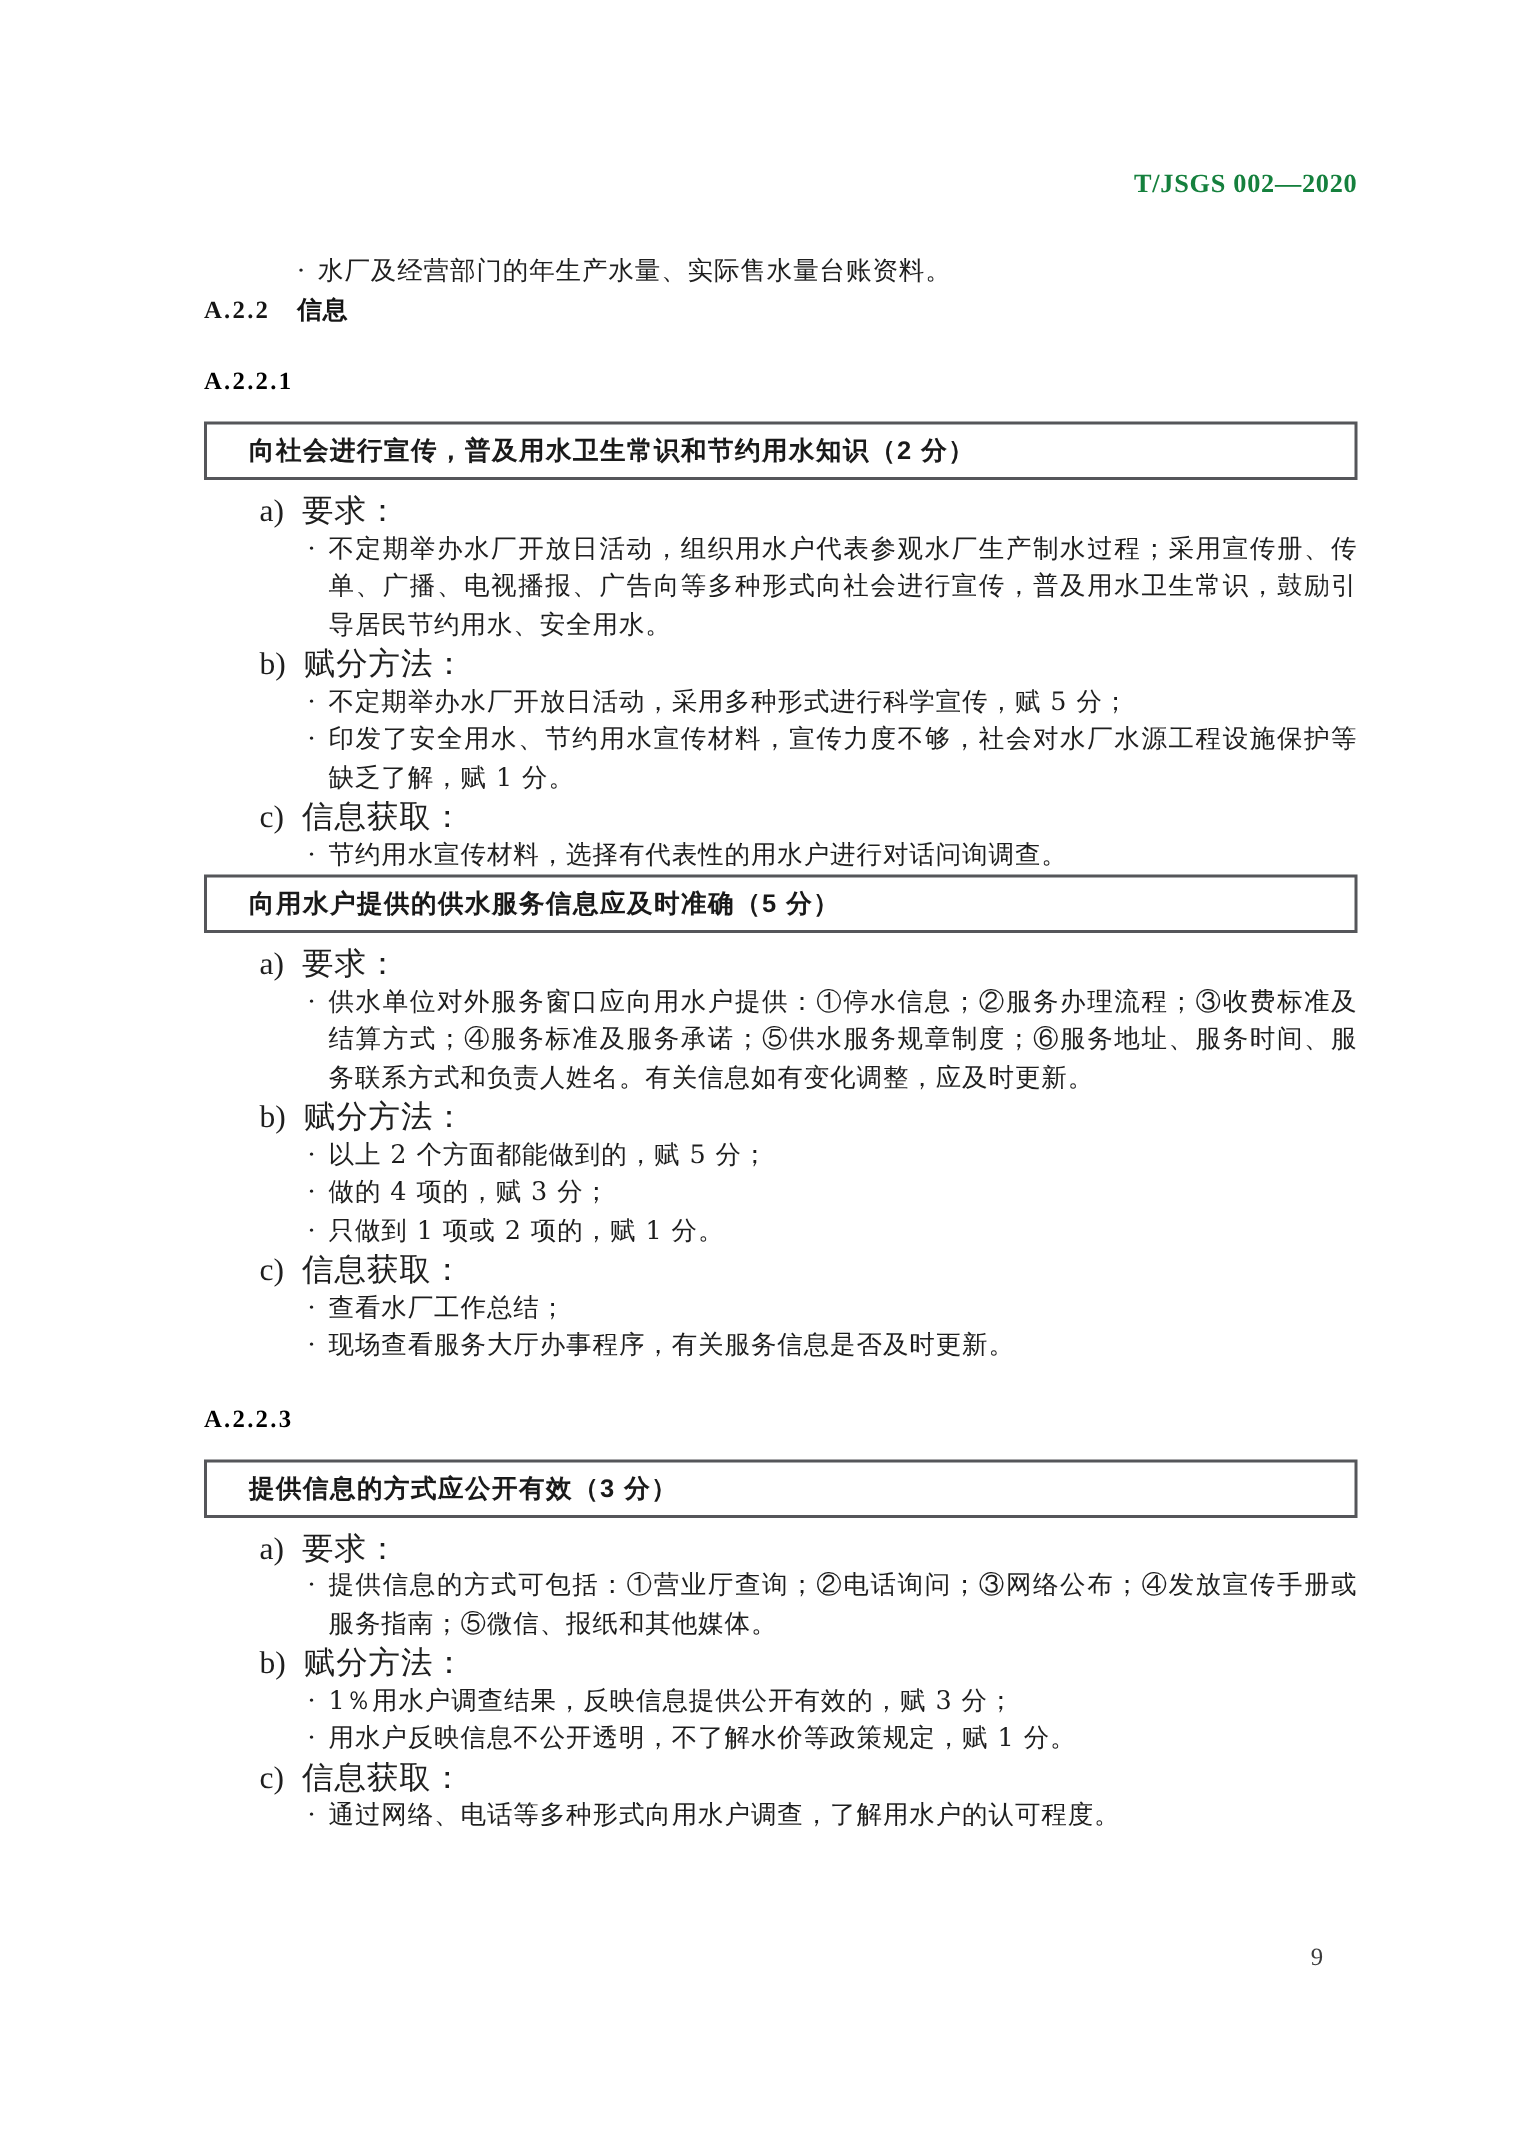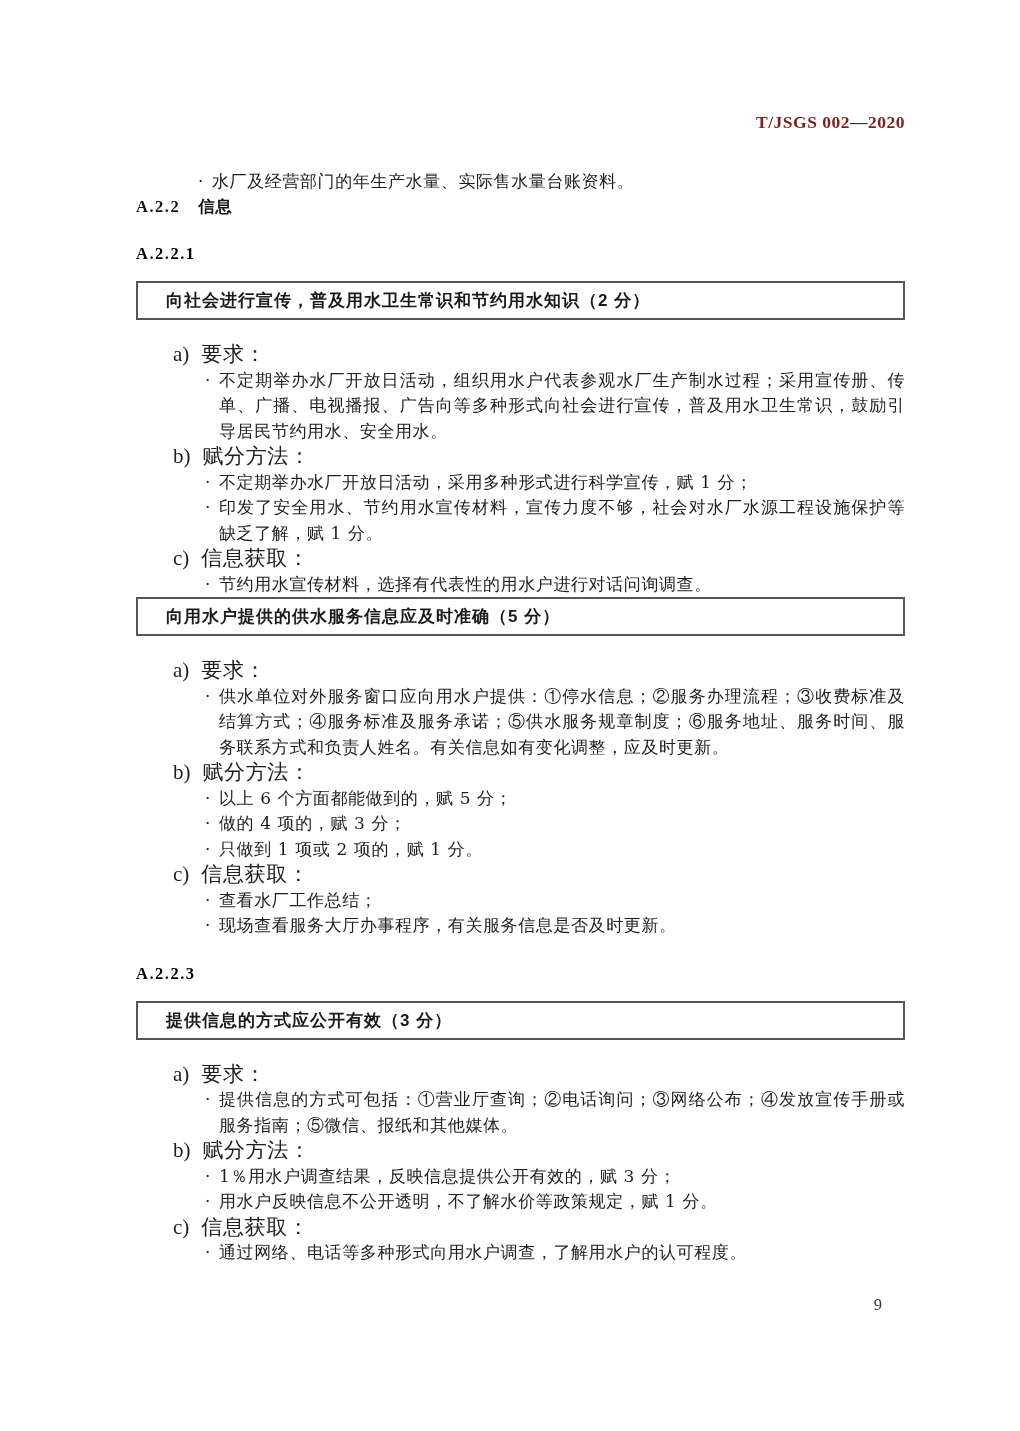--- a/index.html
+++ b/index.html
@@ -15,21 +15,21 @@
     width: 1020px; height: 1431px;
     padding: 112px 115px 0 136px;
     background: #ffffff;
   }
   .doc-header {
     text-align: right;
     font-family: "Liberation Serif", "DejaVu Serif", serif;
     font-weight: bold;
     font-size: 17.5px;
     letter-spacing: 0.5px;
-    color: #7f1d1d;
+    color: #15803d;
   }
   .intro-bullet-row {
     display: flex;
     margin: 36px 0 0 62px;
     font-size: 17px;
     line-height: 25px;
     letter-spacing: 0.6px;
   }
   .section-heading {
     font-weight: bold;
@@ -48,21 +48,21 @@
     line-height: 25px;
     letter-spacing: 1.5px;
     color: #000000;
   }
   .title-box {
     border: 2px solid #55565a;
     height: 39px;
     display: flex;
     align-items: center;
     padding-left: 28px;
-    margin-bottom: 22px;
+    margin-bottom: 8px;
     background: #ffffff;
   }
   .title-box .box-title {
     font-family: "Liberation Sans", "DejaVu Sans", sans-serif;
     font-weight: bold;
     font-size: 17px;
     letter-spacing: 1px;
     color: #1a1a1a;
   }
   .part-heading {
@@ -127,21 +127,21 @@
   </div>
   <div class="bullet-item">
     <span class="bullet-char">·</span>
     <span class="bullet-text">不定期举办水厂开放日活动，组织用水户代表参观水厂生产制水过程；采用宣传册、传单、广播、电视播报、广告向等多种形式向社会进行宣传，普及用水卫生常识，鼓励引导居民节约用水、安全用水。</span>
   </div>
   <div class="part-heading">
     <span class="part-label">b)</span><span>赋分方法：</span>
   </div>
   <div class="bullet-item">
     <span class="bullet-char">·</span>
-    <span class="bullet-text">不定期举办水厂开放日活动，采用多种形式进行科学宣传，赋 1 分；</span>
+    <span class="bullet-text">不定期举办水厂开放日活动，采用多种形式进行科学宣传，赋 5 分；</span>
   </div>
   <div class="bullet-item">
     <span class="bullet-char">·</span>
     <span class="bullet-text">印发了安全用水、节约用水宣传材料，宣传力度不够，社会对水厂水源工程设施保护等缺乏了解，赋 1 分。</span>
   </div>
   <div class="part-heading">
     <span class="part-label">c)</span><span>信息获取：</span>
   </div>
   <div class="bullet-item">
     <span class="bullet-char">·</span>
@@ -156,21 +156,21 @@
   </div>
   <div class="bullet-item">
     <span class="bullet-char">·</span>
     <span class="bullet-text">供水单位对外服务窗口应向用水户提供：①停水信息；②服务办理流程；③收费标准及结算方式；④服务标准及服务承诺；⑤供水服务规章制度；⑥服务地址、服务时间、服务联系方式和负责人姓名。有关信息如有变化调整，应及时更新。</span>
   </div>
   <div class="part-heading">
     <span class="part-label">b)</span><span>赋分方法：</span>
   </div>
   <div class="bullet-item">
     <span class="bullet-char">·</span>
-    <span class="bullet-text">以上 6 个方面都能做到的，赋 5 分；</span>
+    <span class="bullet-text">以上 2 个方面都能做到的，赋 5 分；</span>
   </div>
   <div class="bullet-item">
     <span class="bullet-char">·</span>
     <span class="bullet-text">做的 4 项的，赋 3 分；</span>
   </div>
   <div class="bullet-item">
     <span class="bullet-char">·</span>
     <span class="bullet-text">只做到 1 项或 2 项的，赋 1 分。</span>
   </div>
   <div class="part-heading">

